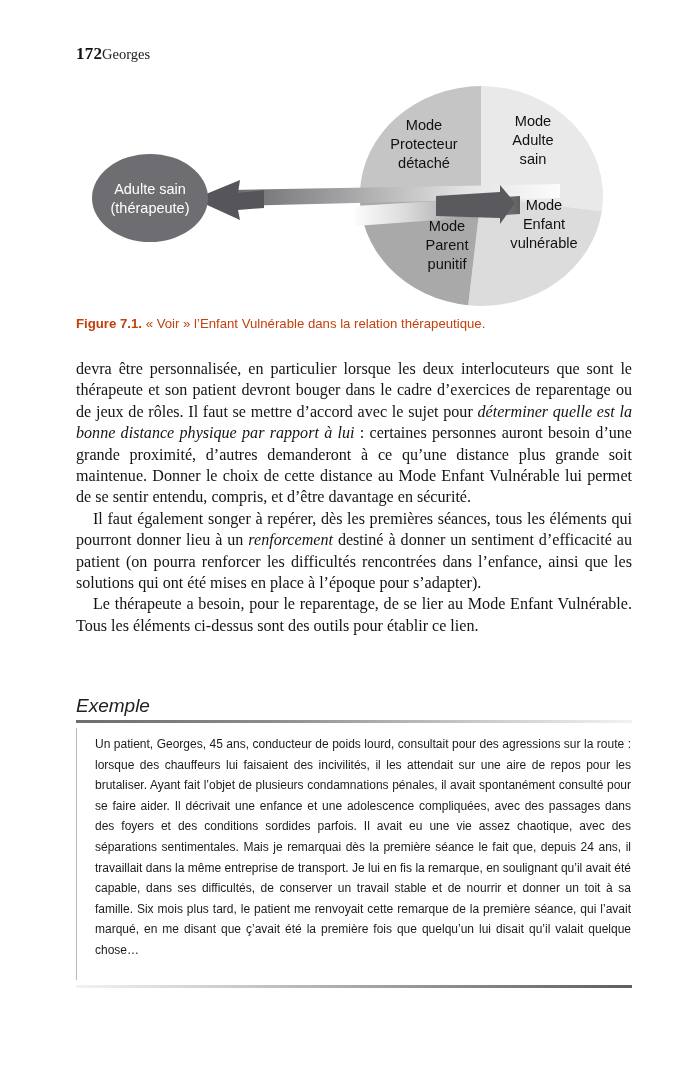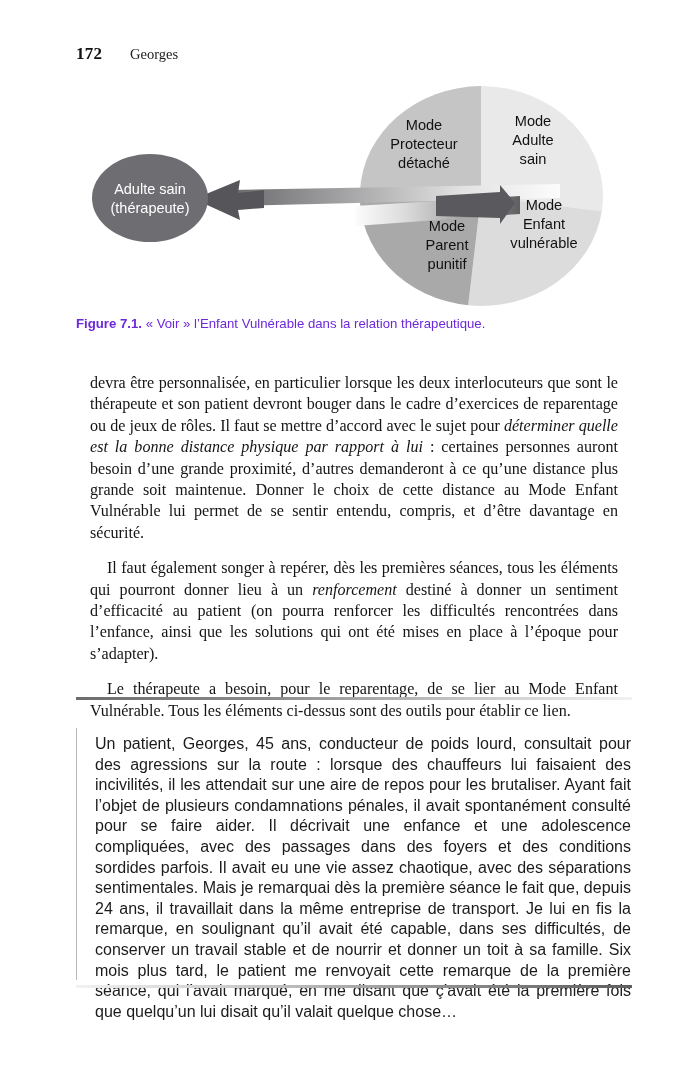--- a/index.html
+++ b/index.html
@@ -22,21 +22,20 @@
     height: 1089px;
   }
 
   
   .running-head {
     position: absolute;
     left: 76px;
     top: 44px;
     display: flex;
     align-items: baseline;
-    gap: 28px;
   }
   .folio {
     font-family: "Liberation Serif", "DejaVu Serif", serif;
     font-weight: bold;
     font-size: 17px;
     letter-spacing: 0.2px;
     color: #111;
   }
   .head-title {
     font-family: "Liberation Serif", "DejaVu Serif", serif;
@@ -55,40 +54,40 @@
   .figure-svg { display: block; }
 
   .fig-caption {
     position: absolute;
     left: 76px;
     top: 315px;
     width: 560px;
     font-family: "Liberation Sans", "DejaVu Sans", sans-serif;
     font-size: 13.2px;
     line-height: 17px;
-    color: #6d28d9;
+    color: #c2410c;
   }
   .fig-caption .fig-num {
     font-weight: bold;
   }
 
   
   .body-copy {
     position: absolute;
     left: 76px;
     top: 358px;
     width: 556px;
     font-family: "Liberation Serif", "DejaVu Serif", serif;
     font-size: 16.1px;
     line-height: 21.4px;
     text-align: justify;
     color: #141414;
   }
   .body-copy p {
-    margin: 14px;
+    margin: 0;
     text-indent: 0;
   }
   .body-copy p + p {
     text-indent: 17px;
   }
   .body-copy i, .body-copy em {
     font-style: italic;
   }
 
   
@@ -122,21 +121,21 @@
     height: 252px;
     border-left: 1.5px solid #b9b9b9;
     box-sizing: border-box;
   }
   .example-text {
     position: absolute;
     left: 18px;
     top: 6px;
     width: 536px;
     font-family: "Liberation Sans", "DejaVu Sans", sans-serif;
-    font-size: 16px;
+    font-size: 12px;
     line-height: 20.6px;
     text-align: justify;
     color: #1b1b1b;
   }
   .example-text p { margin: 0; }
 
   .rule-bottom {
     position: absolute;
     left: 76px;
     top: 985px;
@@ -225,20 +224,21 @@
     <span class="fig-num">Figure 7.1.</span><span> « Voir » l’Enfant Vulnérable dans la relation thérapeutique.</span>
   </div>
 
   <div class="body-copy" id="body-copy">
       <p><span>devra être personnalisée, en particulier lorsque les deux interlocuteurs que sont le thérapeute et son patient devront bouger dans le cadre d’exercices de reparentage ou de jeux de rôles. Il faut se mettre d’accord avec le sujet pour </span><em>déterminer quelle est la bonne distance physique par rapport à lui</em><span> : certaines personnes auront besoin d’une grande proximité, d’autres demanderont à ce qu’une distance plus grande soit maintenue. Donner le choix de cette distance au Mode Enfant Vulnérable lui permet de se sentir entendu, compris, et d’être davantage en sécurité.</span></p>
       <p><span>Il faut également songer à repérer, dès les premières séances, tous les éléments qui pourront donner lieu à un </span><em>renforcement</em><span> destiné à donner un sentiment d’efficacité au patient (on pourra renforcer les difficultés rencontrées dans l’enfance, ainsi que les solutions qui ont été mises en place à l’époque pour s’adapter).</span></p>
       <p><span>Le thérapeute a besoin, pour le reparentage, de se lier au Mode Enfant Vulnérable. Tous les éléments ci-dessus sont des outils pour établir ce lien.</span></p>
     </div>
 
   <div class="example-head">
+    <span class="label">Exemple</span>
     <div class="rule-top"></div>
   </div>
 
   <div class="example-block">
     <div class="example-text">
       <p>Un patient, Georges, 45 ans, conducteur de poids lourd, consultait pour des agressions sur la route : lorsque des chauffeurs lui faisaient des incivilités, il les attendait sur une aire de repos pour les brutaliser. Ayant fait l’objet de plusieurs condamnations pénales, il avait spontanément consulté pour se faire aider. Il décrivait une enfance et une adolescence compliquées, avec des passages dans des foyers et des conditions sordides parfois. Il avait eu une vie assez chaotique, avec des séparations sentimentales. Mais je remarquai dès la première séance le fait que, depuis 24 ans, il travaillait dans la même entreprise de transport. Je lui en fis la remarque, en soulignant qu’il avait été capable, dans ses difficultés, de conserver un travail stable et de nourrir et donner un toit à sa famille. Six mois plus tard, le patient me renvoyait cette remarque de la première séance, qui l’avait marqué, en me disant que ç’avait été la première fois que quelqu’un lui disait qu’il valait quelque chose…</p>
     </div>
   </div>
 
   <div class="rule-bottom"></div>

